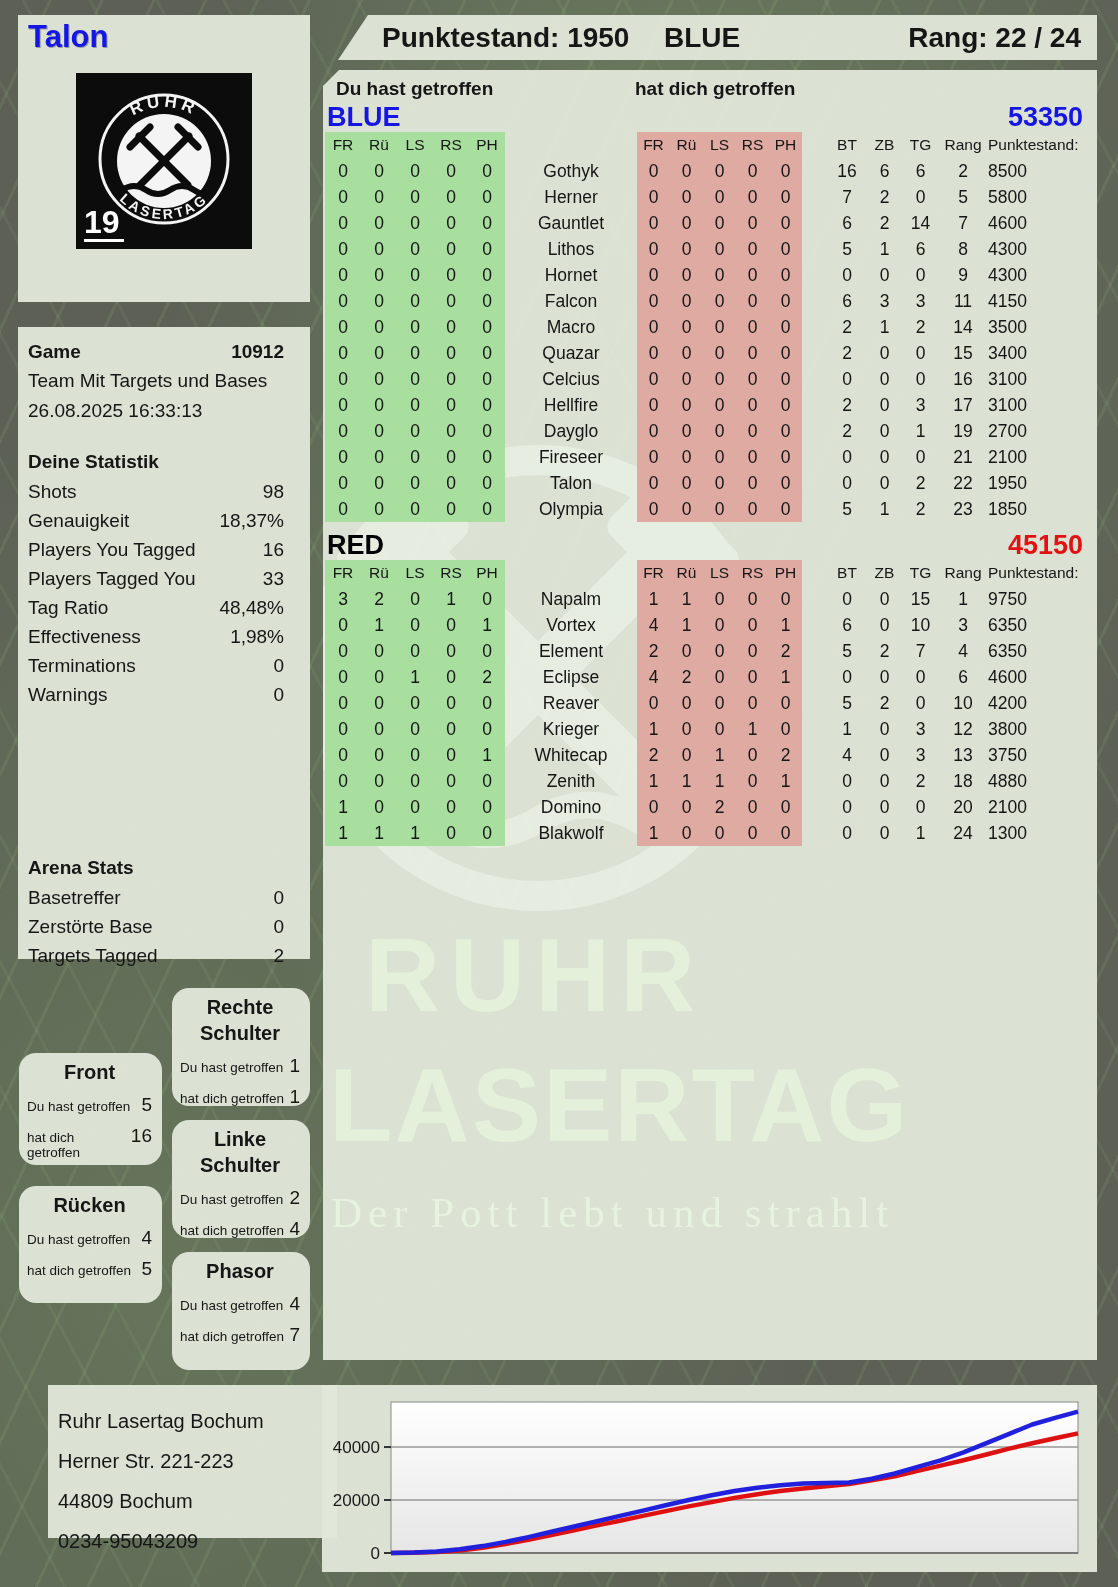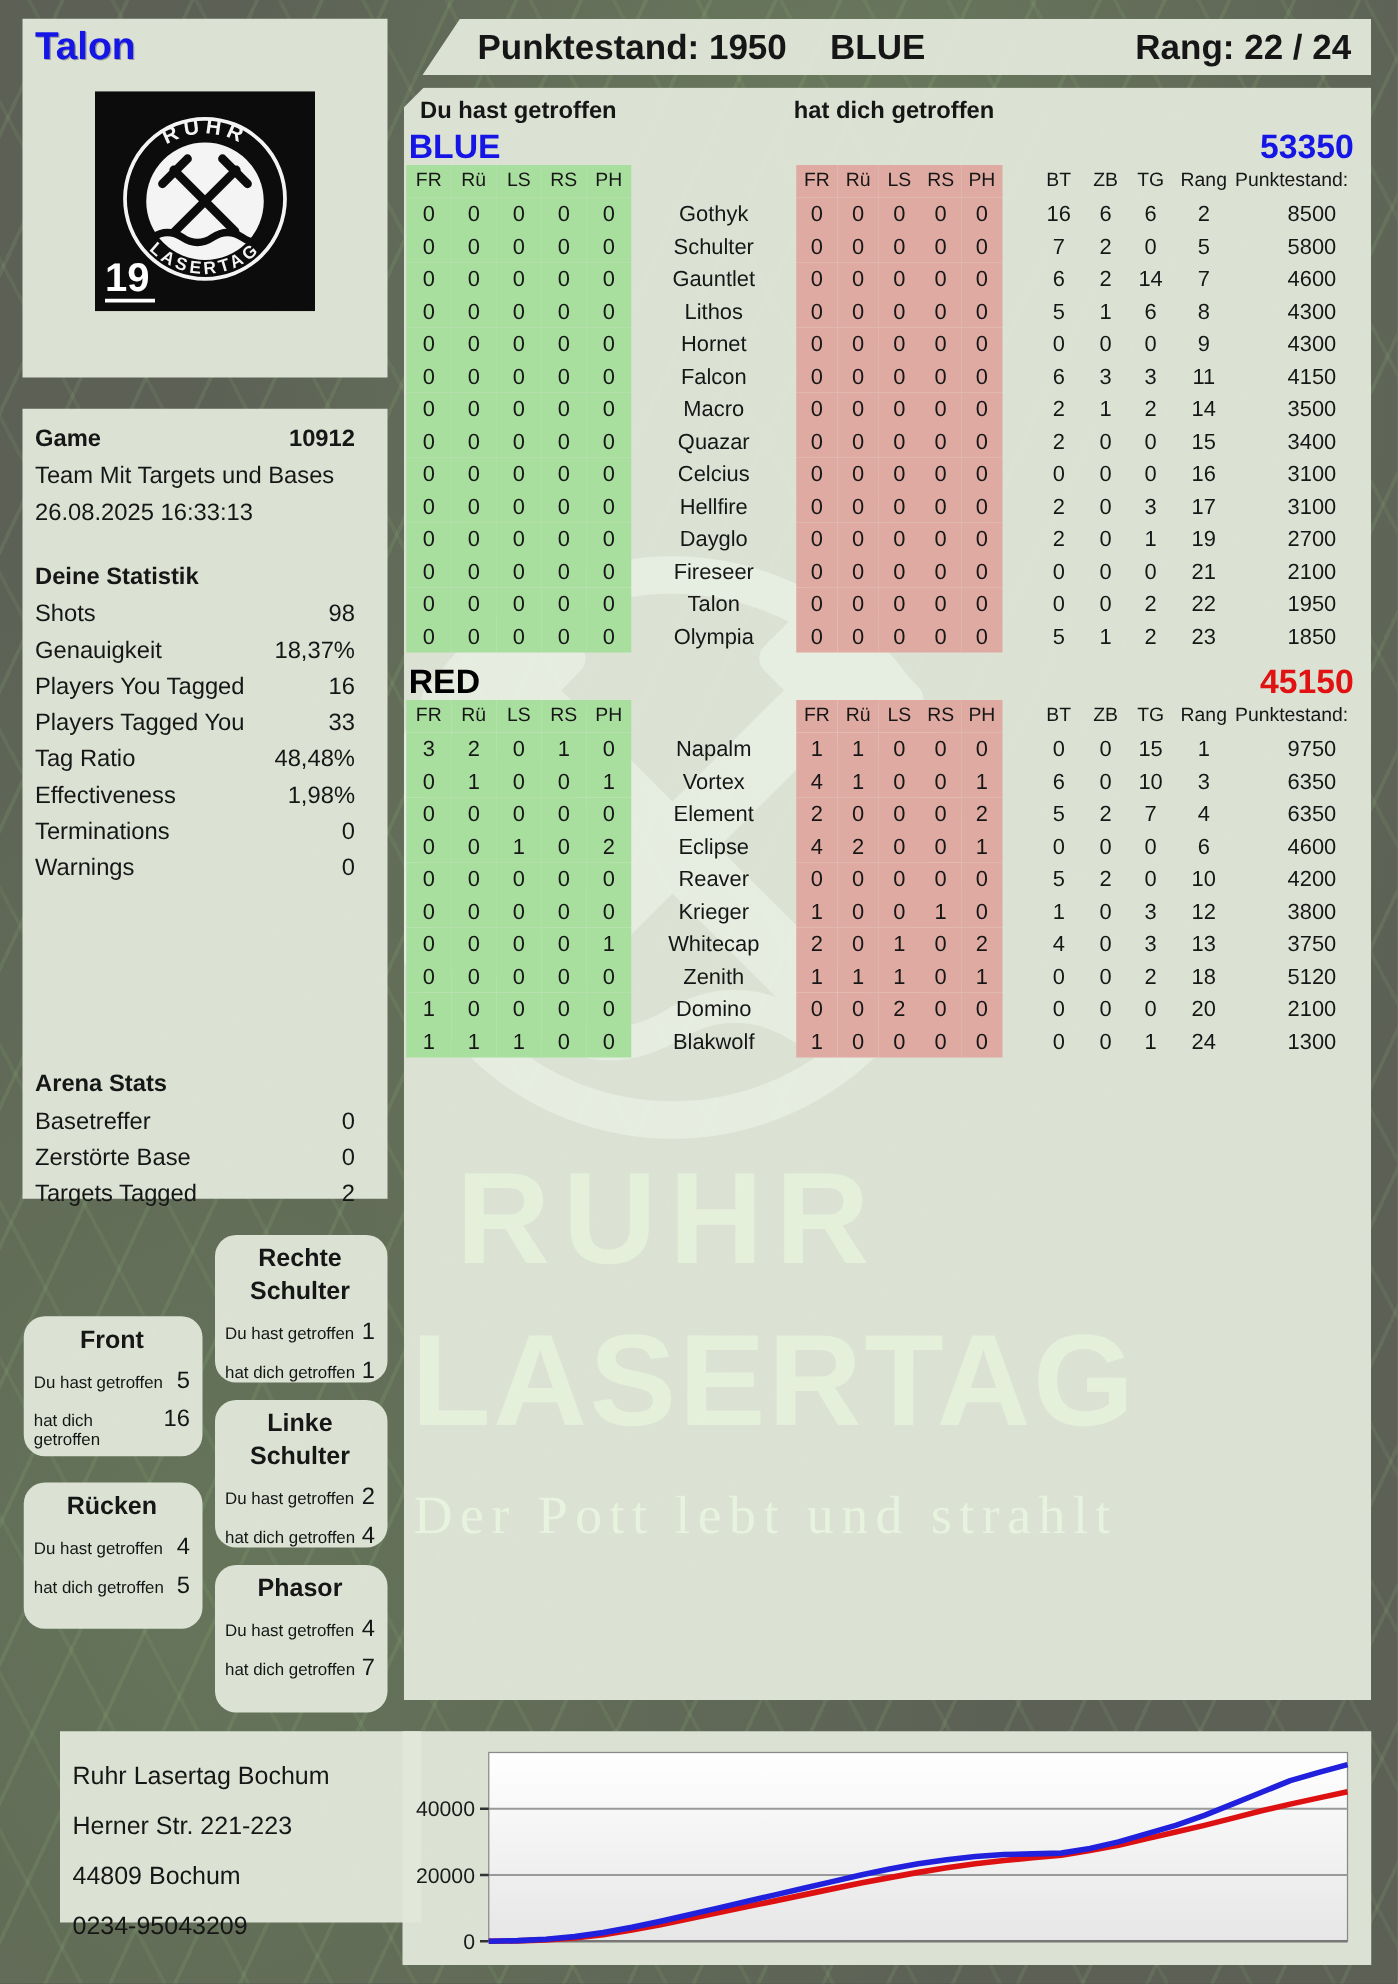--- a/index.html
+++ b/index.html
@@ -33,21 +33,21 @@
   #hit-col-right{position:absolute;left:312px;top:8px;font-size:19px;font-weight:bold;}
   #teams{position:absolute;left:0;top:32px;width:100%;}
   .team-head{display:flex;justify-content:space-between;align-items:center;height:30px;padding:0 14px 0 4px;
     font-size:27px;font-weight:bold;}
   .trow{display:grid;grid-template-columns:36px 36px 36px 36px 36px 132px 33px 33px 33px 33px 33px 26px 38px 37px 35px 50px 1fr;
     height:26px;align-items:center;font-size:17.5px;padding-left:2px;}
   .trow.hdr{font-size:15.5px;}
   .c{text-align:center;}
   .g{background:#a8de9e;height:100%;display:flex;align-items:center;justify-content:center;}
   .r{background:#dfaaa2;height:100%;display:flex;align-items:center;justify-content:center;}
-  .score{text-align:right;padding-right:28px;}
+  .score{padding-right:28px;}
   .team2{margin-top:8px;}
   
   #game-panel{left:18px;top:327px;width:292px;height:632px;padding:10px 26px 0 10px;font-size:19px;}
   .kv{display:flex;justify-content:space-between;line-height:29px;}
   .kv.b{font-weight:bold;}
   #game-mode,#game-date{line-height:30px;}
   #stats-title{font-weight:bold;margin-top:21px;line-height:30px;}
   #arena-title{font-weight:bold;margin-top:144px;line-height:30px;}
   
   .hitbox{position:absolute;background:rgba(225,232,218,0.95);padding:6px 10px 0 8px;border-radius:17px;}
@@ -168,21 +168,21 @@
             <span class="c">6</span>
             <span class="c">2</span>
             <span class="score">8500</span>
           </div>
           <div class="trow">
             <span class="c g">0</span>
             <span class="c g">0</span>
             <span class="c g">0</span>
             <span class="c g">0</span>
             <span class="c g">0</span>
-            <span class="c">Schulter</span>
+            <span class="c">Herner</span>
             <span class="c r">0</span>
             <span class="c r">0</span>
             <span class="c r">0</span>
             <span class="c r">0</span>
             <span class="c r">0</span>
             <span class="c"></span>
             <span class="c">7</span>
             <span class="c">2</span>
             <span class="c">0</span>
             <span class="c">5</span>
@@ -584,21 +584,21 @@
             <span class="c r">1</span>
             <span class="c r">1</span>
             <span class="c r">1</span>
             <span class="c r">0</span>
             <span class="c r">1</span>
             <span class="c"></span>
             <span class="c">0</span>
             <span class="c">0</span>
             <span class="c">2</span>
             <span class="c">18</span>
-            <span class="score">5120</span>
+            <span class="score">4880</span>
           </div>
           <div class="trow">
             <span class="c g">1</span>
             <span class="c g">0</span>
             <span class="c g">0</span>
             <span class="c g">0</span>
             <span class="c g">0</span>
             <span class="c">Domino</span>
             <span class="c r">0</span>
             <span class="c r">0</span>

